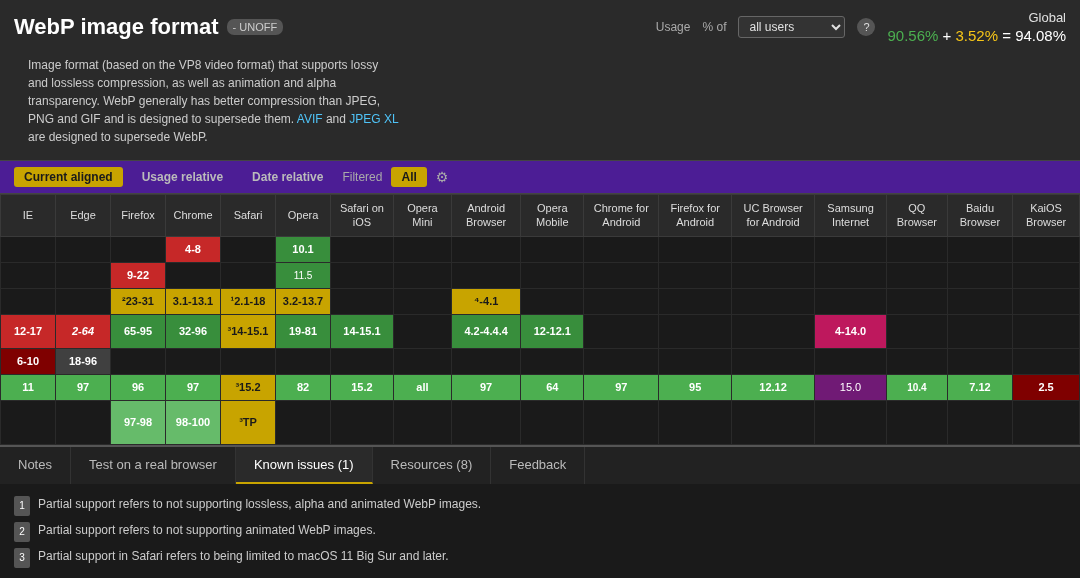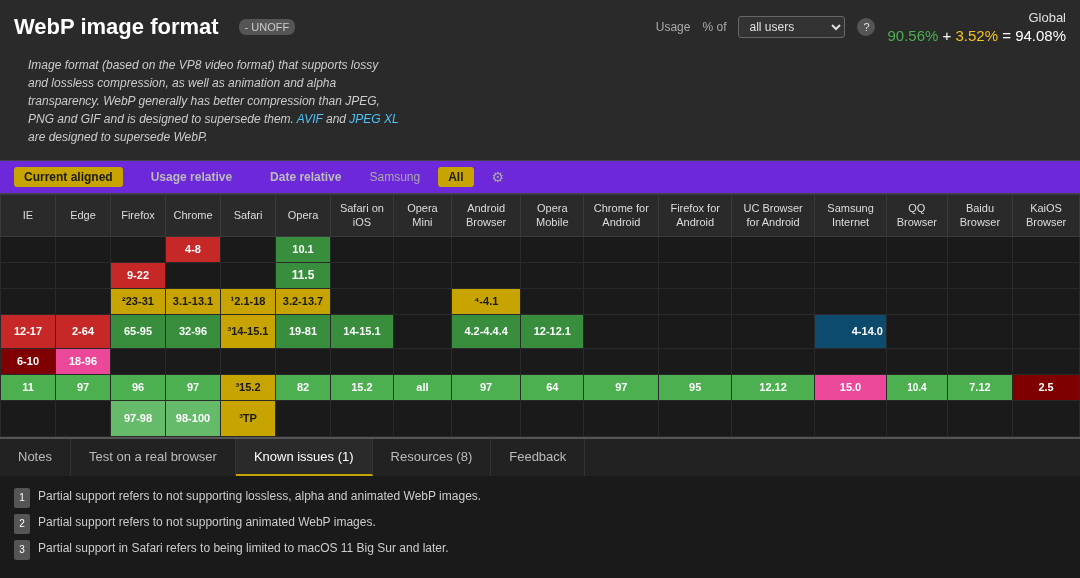--- a/index.html
+++ b/index.html
@@ -19,21 +19,21 @@
     }
     .title-row {
       display: flex;
       align-items: center;
       justify-content: space-between;
       margin-bottom: 6px;
     }
     .title-left {
       display: flex;
       align-items: center;
-      gap: 20px;
+      gap: 8px;
     }
     .page-title {
       font-size: 22px;
       font-weight: bold;
       color: #fff;
     }
     .unoff-badge {
       background: #555;
       color: #ccc;
       font-size: 11px;
@@ -71,29 +71,28 @@
       color: #fff;
     }
     .green { color: #4caf50; }
     .yellow { color: #f5c518; }
     .description {
       font-size: 12px;
       color: #ccc;
       line-height: 1.5;
       max-width: 400px;
       padding: 6px 14px;
-      font-style: italic;
     }
     .description a { color: #4fc3f7; text-decoration: none; }
     .filter-bar {
       display: flex;
       align-items: center;
-      gap: 18px;
+      gap: 9px;
       padding: 6px 14px;
-      background: #6d28d9;
+      background: #4c1d95;
       border-bottom: 1px solid #444;
     }
     .filter-btn {
       background: #c8a400;
       color: #1a1a1a;
       border: none;
       border-radius: 3px;
       padding: 3px 10px;
       font-size: 12px;
       cursor: pointer;
@@ -227,21 +226,21 @@
       <span>Image format (based on the VP8 video format) that supports lossy and lossless compression, as well as animation and alpha transparency. WebP generally has better compression than JPEG, PNG and GIF and is designed to supersede them.</span>
       <a href="#"> AVIF</a> and
       <a href="#"> JPEG XL</a> are designed to supersede WebP.
     </div>
   </div>
 
   <div class="filter-bar">
     <button class="filter-btn">Current aligned</button>
     <button class="filter-btn-inactive">Usage relative</button>
     <button class="filter-btn-inactive">Date relative</button>
-    <span class="filter-label">Samsung</span>
+    <span class="filter-label">Filtered</span>
     <button class="filter-btn">All</button>
     <button class="gear-btn">⚙</button>
   </div>
 </div>
 
 <div class="compat-table-wrapper">
   <table class="compat-table">
     <thead>
       <tr>
         <th>IE</th>
@@ -282,21 +281,21 @@
           <td style="background: rgb(26, 26, 26); color: rgb(85, 85, 85); font-size: 11px; font-weight: bold; padding: 2px 3px; height: 26px; border: 1px solid rgb(42, 42, 42);"></td>
           <td style="background: rgb(26, 26, 26); color: rgb(85, 85, 85); font-size: 11px; font-weight: bold; padding: 2px 3px; height: 26px; border: 1px solid rgb(42, 42, 42);"></td>
           <td style="background: rgb(26, 26, 26); color: rgb(85, 85, 85); font-size: 11px; font-weight: bold; padding: 2px 3px; height: 26px; border: 1px solid rgb(42, 42, 42);"></td>
         </tr>
         <tr>
           <td style="background: rgb(26, 26, 26); color: rgb(85, 85, 85); font-size: 11px; font-weight: bold; padding: 2px 3px; height: 26px; border: 1px solid rgb(42, 42, 42);"></td>
           <td style="background: rgb(26, 26, 26); color: rgb(85, 85, 85); font-size: 11px; font-weight: bold; padding: 2px 3px; height: 26px; border: 1px solid rgb(42, 42, 42);"></td>
           <td style="background: rgb(198, 40, 40); color: rgb(255, 255, 255); font-size: 11px; font-weight: bold; padding: 2px 3px; height: 26px; border: 1px solid rgb(42, 42, 42);">9-22</td>
           <td style="background: rgb(26, 26, 26); color: rgb(85, 85, 85); font-size: 11px; font-weight: bold; padding: 2px 3px; height: 26px; border: 1px solid rgb(42, 42, 42);"></td>
           <td style="background: rgb(26, 26, 26); color: rgb(85, 85, 85); font-size: 11px; font-weight: bold; padding: 2px 3px; height: 26px; border: 1px solid rgb(42, 42, 42);"></td>
-          <td style="background: rgb(56, 142, 60); color: rgb(255, 255, 255); font-size: 12px; font-weight: bold; padding: 2px 3px; height: 26px; border: 1px solid rgb(42, 42, 42);">11.5</td>
+          <td style="background: rgb(56, 142, 60); color: rgb(255, 255, 255); font-size: 10px; font-weight: normal; padding: 2px 3px; height: 26px; border: 1px solid rgb(42, 42, 42);">11.5</td>
           <td style="background: rgb(26, 26, 26); color: rgb(85, 85, 85); font-size: 11px; font-weight: bold; padding: 2px 3px; height: 26px; border: 1px solid rgb(42, 42, 42);"></td>
           <td style="background: rgb(26, 26, 26); color: rgb(85, 85, 85); font-size: 11px; font-weight: bold; padding: 2px 3px; height: 26px; border: 1px solid rgb(42, 42, 42);"></td>
           <td style="background: rgb(26, 26, 26); color: rgb(85, 85, 85); font-size: 11px; font-weight: bold; padding: 2px 3px; height: 26px; border: 1px solid rgb(42, 42, 42);"></td>
           <td style="background: rgb(26, 26, 26); color: rgb(85, 85, 85); font-size: 11px; font-weight: bold; padding: 2px 3px; height: 26px; border: 1px solid rgb(42, 42, 42);"></td>
           <td style="background: rgb(26, 26, 26); color: rgb(85, 85, 85); font-size: 11px; font-weight: bold; padding: 2px 3px; height: 26px; border: 1px solid rgb(42, 42, 42);"></td>
           <td style="background: rgb(26, 26, 26); color: rgb(85, 85, 85); font-size: 11px; font-weight: bold; padding: 2px 3px; height: 26px; border: 1px solid rgb(42, 42, 42);"></td>
           <td style="background: rgb(26, 26, 26); color: rgb(85, 85, 85); font-size: 11px; font-weight: bold; padding: 2px 3px; height: 26px; border: 1px solid rgb(42, 42, 42);"></td>
           <td style="background: rgb(26, 26, 26); color: rgb(85, 85, 85); font-size: 11px; font-weight: bold; padding: 2px 3px; height: 26px; border: 1px solid rgb(42, 42, 42);"></td>
           <td style="background: rgb(26, 26, 26); color: rgb(85, 85, 85); font-size: 11px; font-weight: bold; padding: 2px 3px; height: 26px; border: 1px solid rgb(42, 42, 42);"></td>
           <td style="background: rgb(26, 26, 26); color: rgb(85, 85, 85); font-size: 11px; font-weight: bold; padding: 2px 3px; height: 26px; border: 1px solid rgb(42, 42, 42);"></td>
@@ -316,40 +315,40 @@
           <td style="background: rgb(26, 26, 26); color: rgb(85, 85, 85); font-size: 11px; font-weight: bold; padding: 2px 3px; height: 26px; border: 1px solid rgb(42, 42, 42);"></td>
           <td style="background: rgb(26, 26, 26); color: rgb(85, 85, 85); font-size: 11px; font-weight: bold; padding: 2px 3px; height: 26px; border: 1px solid rgb(42, 42, 42);"></td>
           <td style="background: rgb(26, 26, 26); color: rgb(85, 85, 85); font-size: 11px; font-weight: bold; padding: 2px 3px; height: 26px; border: 1px solid rgb(42, 42, 42);"></td>
           <td style="background: rgb(26, 26, 26); color: rgb(85, 85, 85); font-size: 11px; font-weight: bold; padding: 2px 3px; height: 26px; border: 1px solid rgb(42, 42, 42);"></td>
           <td style="background: rgb(26, 26, 26); color: rgb(85, 85, 85); font-size: 11px; font-weight: bold; padding: 2px 3px; height: 26px; border: 1px solid rgb(42, 42, 42);"></td>
           <td style="background: rgb(26, 26, 26); color: rgb(85, 85, 85); font-size: 11px; font-weight: bold; padding: 2px 3px; height: 26px; border: 1px solid rgb(42, 42, 42);"></td>
           <td style="background: rgb(26, 26, 26); color: rgb(85, 85, 85); font-size: 11px; font-weight: bold; padding: 2px 3px; height: 26px; border: 1px solid rgb(42, 42, 42);"></td>
         </tr>
         <tr>
           <td style="background: rgb(198, 40, 40); color: rgb(255, 255, 255); font-size: 11px; font-weight: bold; padding: 2px 3px; height: 26px; border: 1px solid rgb(42, 42, 42);">12-17</td>
-          <td style="background: rgb(198, 40, 40); color: rgb(255, 255, 255); font-size: 11px; font-weight: bold; padding: 2px 3px; height: 26px; border: 1px solid rgb(42, 42, 42);">2-64</td>
+          <td style="background: rgb(198, 40, 40); color: rgb(255, 255, 255); font-size: 11px; font-weight: bold; padding: 2px 3px; height: 26px; border: 1px solid rgb(42, 42, 42); font-style: italic;">2-64</td>
           <td style="background: rgb(56, 142, 60); color: rgb(255, 255, 255); font-size: 11px; font-weight: bold; padding: 2px 3px; height: 26px; border: 1px solid rgb(42, 42, 42);">65-95</td>
           <td style="background: rgb(56, 142, 60); color: rgb(255, 255, 255); font-size: 11px; font-weight: bold; padding: 2px 3px; height: 26px; border: 1px solid rgb(42, 42, 42);">32-96</td>
           <td style="background: rgb(200, 164, 0); color: rgb(26, 26, 26); font-size: 11px; font-weight: bold; padding: 2px 3px; height: 34px; border: 1px solid rgb(42, 42, 42);">³14-15.1</td>
           <td style="background: rgb(56, 142, 60); color: rgb(255, 255, 255); font-size: 11px; font-weight: bold; padding: 2px 3px; height: 26px; border: 1px solid rgb(42, 42, 42);">19-81</td>
           <td style="background: rgb(56, 142, 60); color: rgb(255, 255, 255); font-size: 11px; font-weight: bold; padding: 2px 3px; height: 26px; border: 1px solid rgb(42, 42, 42);">14-15.1</td>
           <td style="background: rgb(26, 26, 26); color: rgb(85, 85, 85); font-size: 11px; font-weight: bold; padding: 2px 3px; height: 26px; border: 1px solid rgb(42, 42, 42);"></td>
           <td style="background: rgb(56, 142, 60); color: rgb(255, 255, 255); font-size: 11px; font-weight: bold; padding: 2px 3px; height: 26px; border: 1px solid rgb(42, 42, 42);">4.2-4.4.4</td>
           <td style="background: rgb(56, 142, 60); color: rgb(255, 255, 255); font-size: 11px; font-weight: bold; padding: 2px 3px; height: 26px; border: 1px solid rgb(42, 42, 42);">12-12.1</td>
           <td style="background: rgb(26, 26, 26); color: rgb(85, 85, 85); font-size: 11px; font-weight: bold; padding: 2px 3px; height: 26px; border: 1px solid rgb(42, 42, 42);"></td>
           <td style="background: rgb(26, 26, 26); color: rgb(85, 85, 85); font-size: 11px; font-weight: bold; padding: 2px 3px; height: 26px; border: 1px solid rgb(42, 42, 42);"></td>
           <td style="background: rgb(26, 26, 26); color: rgb(85, 85, 85); font-size: 11px; font-weight: bold; padding: 2px 3px; height: 26px; border: 1px solid rgb(42, 42, 42);"></td>
-          <td style="background: #0c4a6e; color: rgb(255, 255, 255); font-size: 11px; font-weight: bold; padding: 2px 3px; height: 26px; border: 1px solid rgb(42, 42, 42); text-align: right;">4-14.0</td>
+          <td style="background: #be185d; color: rgb(255, 255, 255); font-size: 11px; font-weight: bold; padding: 2px 3px; height: 26px; border: 1px solid rgb(42, 42, 42);">4-14.0</td>
           <td style="background: rgb(26, 26, 26); color: rgb(85, 85, 85); font-size: 11px; font-weight: bold; padding: 2px 3px; height: 26px; border: 1px solid rgb(42, 42, 42);"></td>
           <td style="background: rgb(26, 26, 26); color: rgb(85, 85, 85); font-size: 11px; font-weight: bold; padding: 2px 3px; height: 26px; border: 1px solid rgb(42, 42, 42);"></td>
           <td style="background: rgb(26, 26, 26); color: rgb(85, 85, 85); font-size: 11px; font-weight: bold; padding: 2px 3px; height: 26px; border: 1px solid rgb(42, 42, 42);"></td>
         </tr>
         <tr>
           <td style="background: rgb(127, 0, 0); color: rgb(255, 255, 255); font-size: 11px; font-weight: bold; padding: 2px 3px; height: 26px; border: 1px solid rgb(42, 42, 42);">6-10</td>
-          <td style="background: #ec4899; color: rgb(255, 255, 255); font-size: 11px; font-weight: bold; padding: 2px 3px; height: 26px; border: 1px solid rgb(42, 42, 42);">18-96</td>
+          <td style="background: #404040; color: rgb(255, 255, 255); font-size: 11px; font-weight: bold; padding: 2px 3px; height: 26px; border: 1px solid rgb(42, 42, 42);">18-96</td>
           <td style="background: rgb(26, 26, 26); color: rgb(85, 85, 85); font-size: 11px; font-weight: bold; padding: 2px 3px; height: 26px; border: 1px solid rgb(42, 42, 42);"></td>
           <td style="background: rgb(26, 26, 26); color: rgb(85, 85, 85); font-size: 11px; font-weight: bold; padding: 2px 3px; height: 26px; border: 1px solid rgb(42, 42, 42);"></td>
           <td style="background: rgb(26, 26, 26); color: rgb(85, 85, 85); font-size: 11px; font-weight: bold; padding: 2px 3px; height: 26px; border: 1px solid rgb(42, 42, 42);"></td>
           <td style="background: rgb(26, 26, 26); color: rgb(85, 85, 85); font-size: 11px; font-weight: bold; padding: 2px 3px; height: 26px; border: 1px solid rgb(42, 42, 42);"></td>
           <td style="background: rgb(26, 26, 26); color: rgb(85, 85, 85); font-size: 11px; font-weight: bold; padding: 2px 3px; height: 26px; border: 1px solid rgb(42, 42, 42);"></td>
           <td style="background: rgb(26, 26, 26); color: rgb(85, 85, 85); font-size: 11px; font-weight: bold; padding: 2px 3px; height: 26px; border: 1px solid rgb(42, 42, 42);"></td>
           <td style="background: rgb(26, 26, 26); color: rgb(85, 85, 85); font-size: 11px; font-weight: bold; padding: 2px 3px; height: 26px; border: 1px solid rgb(42, 42, 42);"></td>
           <td style="background: rgb(26, 26, 26); color: rgb(85, 85, 85); font-size: 11px; font-weight: bold; padding: 2px 3px; height: 26px; border: 1px solid rgb(42, 42, 42);"></td>
           <td style="background: rgb(26, 26, 26); color: rgb(85, 85, 85); font-size: 11px; font-weight: bold; padding: 2px 3px; height: 26px; border: 1px solid rgb(42, 42, 42);"></td>
           <td style="background: rgb(26, 26, 26); color: rgb(85, 85, 85); font-size: 11px; font-weight: bold; padding: 2px 3px; height: 26px; border: 1px solid rgb(42, 42, 42);"></td>
@@ -366,30 +365,30 @@
           <td style="background: rgb(76, 175, 80); color: rgb(255, 255, 255); font-size: 11px; font-weight: bold; padding: 2px 3px; height: 26px; border: 1px solid rgb(42, 42, 42);">97</td>
           <td style="background: rgb(200, 164, 0); color: rgb(26, 26, 26); font-size: 11px; font-weight: bold; padding: 2px 3px; height: 26px; border: 1px solid rgb(42, 42, 42);">³15.2</td>
           <td style="background: rgb(76, 175, 80); color: rgb(255, 255, 255); font-size: 11px; font-weight: bold; padding: 2px 3px; height: 26px; border: 1px solid rgb(42, 42, 42);">82</td>
           <td style="background: rgb(76, 175, 80); color: rgb(255, 255, 255); font-size: 11px; font-weight: bold; padding: 2px 3px; height: 26px; border: 1px solid rgb(42, 42, 42);">15.2</td>
           <td style="background: rgb(76, 175, 80); color: rgb(255, 255, 255); font-size: 11px; font-weight: bold; padding: 2px 3px; height: 26px; border: 1px solid rgb(42, 42, 42);">all</td>
           <td style="background: rgb(76, 175, 80); color: rgb(255, 255, 255); font-size: 11px; font-weight: bold; padding: 2px 3px; height: 26px; border: 1px solid rgb(42, 42, 42);">97</td>
           <td style="background: rgb(76, 175, 80); color: rgb(255, 255, 255); font-size: 11px; font-weight: bold; padding: 2px 3px; height: 26px; border: 1px solid rgb(42, 42, 42);">64</td>
           <td style="background: rgb(76, 175, 80); color: rgb(255, 255, 255); font-size: 11px; font-weight: bold; padding: 2px 3px; height: 26px; border: 1px solid rgb(42, 42, 42);">97</td>
           <td style="background: rgb(76, 175, 80); color: rgb(255, 255, 255); font-size: 11px; font-weight: bold; padding: 2px 3px; height: 26px; border: 1px solid rgb(42, 42, 42);">95</td>
           <td style="background: rgb(76, 175, 80); color: rgb(255, 255, 255); font-size: 11px; font-weight: bold; padding: 2px 3px; height: 26px; border: 1px solid rgb(42, 42, 42);">12.12</td>
-          <td style="background: #ec4899; color: rgb(255, 255, 255); font-size: 11px; font-weight: bold; padding: 2px 3px; height: 26px; border: 1px solid rgb(42, 42, 42);">15.0</td>
+          <td style="background: #701a75; color: rgb(255, 255, 255); font-size: 11px; font-weight: normal; padding: 2px 3px; height: 26px; border: 1px solid rgb(42, 42, 42);">15.0</td>
           <td style="background: rgb(76, 175, 80); color: rgb(255, 255, 255); font-size: 10px; font-weight: bold; padding: 2px 3px; height: 26px; border: 1px solid rgb(42, 42, 42);">10.4</td>
           <td style="background: rgb(76, 175, 80); color: rgb(255, 255, 255); font-size: 11px; font-weight: bold; padding: 2px 3px; height: 26px; border: 1px solid rgb(42, 42, 42);">7.12</td>
           <td style="background: rgb(127, 0, 0); color: rgb(255, 255, 255); font-size: 11px; font-weight: bold; padding: 2px 3px; height: 26px; border: 1px solid rgb(42, 42, 42);">2.5</td>
         </tr>
         <tr>
           <td style="background: rgb(26, 26, 26); color: rgb(85, 85, 85); font-size: 11px; font-weight: bold; padding: 2px 3px; height: 26px; border: 1px solid rgb(42, 42, 42);"></td>
           <td style="background: rgb(26, 26, 26); color: rgb(85, 85, 85); font-size: 11px; font-weight: bold; padding: 2px 3px; height: 26px; border: 1px solid rgb(42, 42, 42);"></td>
           <td style="background: rgb(102, 187, 106); color: rgb(255, 255, 255); font-size: 11px; font-weight: bold; padding: 2px 3px; height: 26px; border: 1px solid rgb(42, 42, 42);">97-98</td>
-          <td style="background: rgb(102, 187, 106); color: rgb(255, 255, 255); font-size: 11px; font-weight: bold; padding: 2px 3px; height: 36px; border: 1px solid rgb(42, 42, 42);">98-100</td>
+          <td style="background: rgb(102, 187, 106); color: rgb(255, 255, 255); font-size: 11px; font-weight: bold; padding: 2px 3px; height: 44px; border: 1px solid rgb(42, 42, 42);">98-100</td>
           <td style="background: rgb(200, 164, 0); color: rgb(26, 26, 26); font-size: 11px; font-weight: bold; padding: 2px 3px; height: 26px; border: 1px solid rgb(42, 42, 42);">³TP</td>
           <td style="background: rgb(26, 26, 26); color: rgb(85, 85, 85); font-size: 11px; font-weight: bold; padding: 2px 3px; height: 26px; border: 1px solid rgb(42, 42, 42);"></td>
           <td style="background: rgb(26, 26, 26); color: rgb(85, 85, 85); font-size: 11px; font-weight: bold; padding: 2px 3px; height: 26px; border: 1px solid rgb(42, 42, 42);"></td>
           <td style="background: rgb(26, 26, 26); color: rgb(85, 85, 85); font-size: 11px; font-weight: bold; padding: 2px 3px; height: 26px; border: 1px solid rgb(42, 42, 42);"></td>
           <td style="background: rgb(26, 26, 26); color: rgb(85, 85, 85); font-size: 11px; font-weight: bold; padding: 2px 3px; height: 26px; border: 1px solid rgb(42, 42, 42);"></td>
           <td style="background: rgb(26, 26, 26); color: rgb(85, 85, 85); font-size: 11px; font-weight: bold; padding: 2px 3px; height: 26px; border: 1px solid rgb(42, 42, 42);"></td>
           <td style="background: rgb(26, 26, 26); color: rgb(85, 85, 85); font-size: 11px; font-weight: bold; padding: 2px 3px; height: 26px; border: 1px solid rgb(42, 42, 42);"></td>
           <td style="background: rgb(26, 26, 26); color: rgb(85, 85, 85); font-size: 11px; font-weight: bold; padding: 2px 3px; height: 26px; border: 1px solid rgb(42, 42, 42);"></td>
           <td style="background: rgb(26, 26, 26); color: rgb(85, 85, 85); font-size: 11px; font-weight: bold; padding: 2px 3px; height: 26px; border: 1px solid rgb(42, 42, 42);"></td>
           <td style="background: rgb(26, 26, 26); color: rgb(85, 85, 85); font-size: 11px; font-weight: bold; padding: 2px 3px; height: 26px; border: 1px solid rgb(42, 42, 42);"></td>

